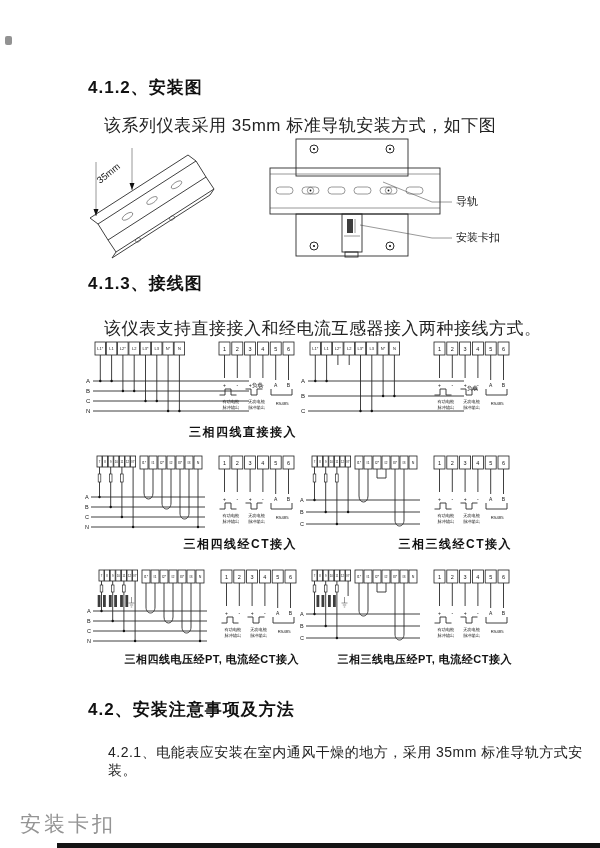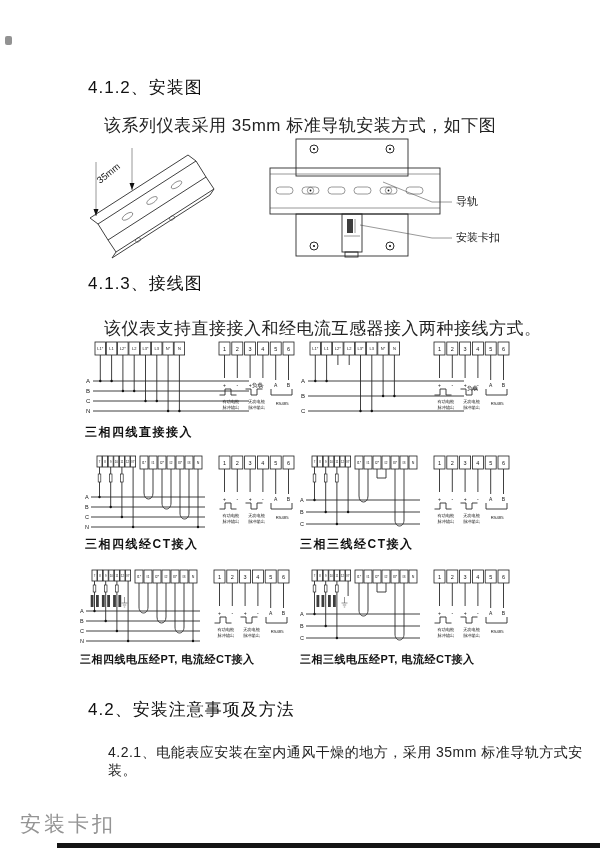--- a/index.html
+++ b/index.html
@@ -1,23 +1,23 @@
 <!DOCTYPE html>
 <html><head>
 <meta charset="utf-8">
 <style>
   *{margin:0;padding:0;box-sizing:border-box}
   html,body{background:#fff}
   body{width:600px;height:848px;position:relative;overflow:hidden;
        font-family:"Liberation Sans","DejaVu Sans",sans-serif;color:#1a1a1a}
   .abs{position:absolute}
-  .h1{font-size:17px;font-weight:normal;letter-spacing:1px;color:#111}
+  .h1{font-size:17px;font-weight:bold;letter-spacing:1px;color:#111}
   .body-text{font-size:17px;color:#222;letter-spacing:.5px}
   .cell{position:absolute;width:212px}
-  .cap{text-align:left;font-size:12px;font-weight:bold;letter-spacing:1.5px;color:#111}
+  .cap{text-align:right;font-size:12px;font-weight:bold;letter-spacing:1.5px;color:#111}
   .cap.small{font-size:11px;letter-spacing:.5px}
   svg{display:block}
   svg text{fill:#161616;font-family:"Liberation Sans","DejaVu Sans",sans-serif}
   .w{fill:none;stroke:#2a2a2a;stroke-width:0.9}
   .thin{fill:none;stroke:#444;stroke-width:0.55}
   .nd{fill:#111;stroke:none}
   .fuse{fill:#fff;stroke:#2a2a2a;stroke-width:0.7}
   .pt{fill:#3d3d3d;stroke:none}
   .scrw{fill:#fff;stroke:#2a2a2a;stroke-width:1}
   .wm{color:#949494;font-size:21px;letter-spacing:3px}
@@ -423,21 +423,21 @@
       <text x="11.9" y="61" font-size="4.2" text-anchor="middle">有功电能</text>
       <text x="11.9" y="67" font-size="4.2" text-anchor="middle">脉冲输出</text>
       <text x="37.5" y="61" font-size="4.2" text-anchor="middle">无功电能</text>
       <text x="37.5" y="67" font-size="4.2" text-anchor="middle">脉冲输出</text>
       <text x="63.1" y="63" font-size="4.2" text-anchor="middle">RS485</text>
     </g>
   </svg>
   <div class="cap">三相三线经CT接入</div>
 </div>
 
-<div class="cell" style="left:80px;top:566px">
+<div class="cell" style="left:87px;top:566px">
   <svg width="212" height="86" viewBox="0 0 212 86">
     <g>
         <rect x="12" y="4" width="5" height="11" fill="#fff" stroke="#222" stroke-width="0.8"></rect>
         <text x="14.5" y="10.564" text-anchor="middle" font-size="2.8">7</text>
         <rect x="17.6" y="4" width="5" height="11" fill="#fff" stroke="#222" stroke-width="0.8"></rect>
         <text x="20.1" y="10.564" text-anchor="middle" font-size="2.8">8</text>
         <rect x="23.2" y="4" width="5" height="11" fill="#fff" stroke="#222" stroke-width="0.8"></rect>
         <text x="25.7" y="10.564" text-anchor="middle" font-size="2.8">9</text>
         <rect x="28.799999999999997" y="4" width="5" height="11" fill="#fff" stroke="#222" stroke-width="0.8"></rect>
         <text x="31.299999999999997" y="10.564" text-anchor="middle" font-size="2.8">10</text>

